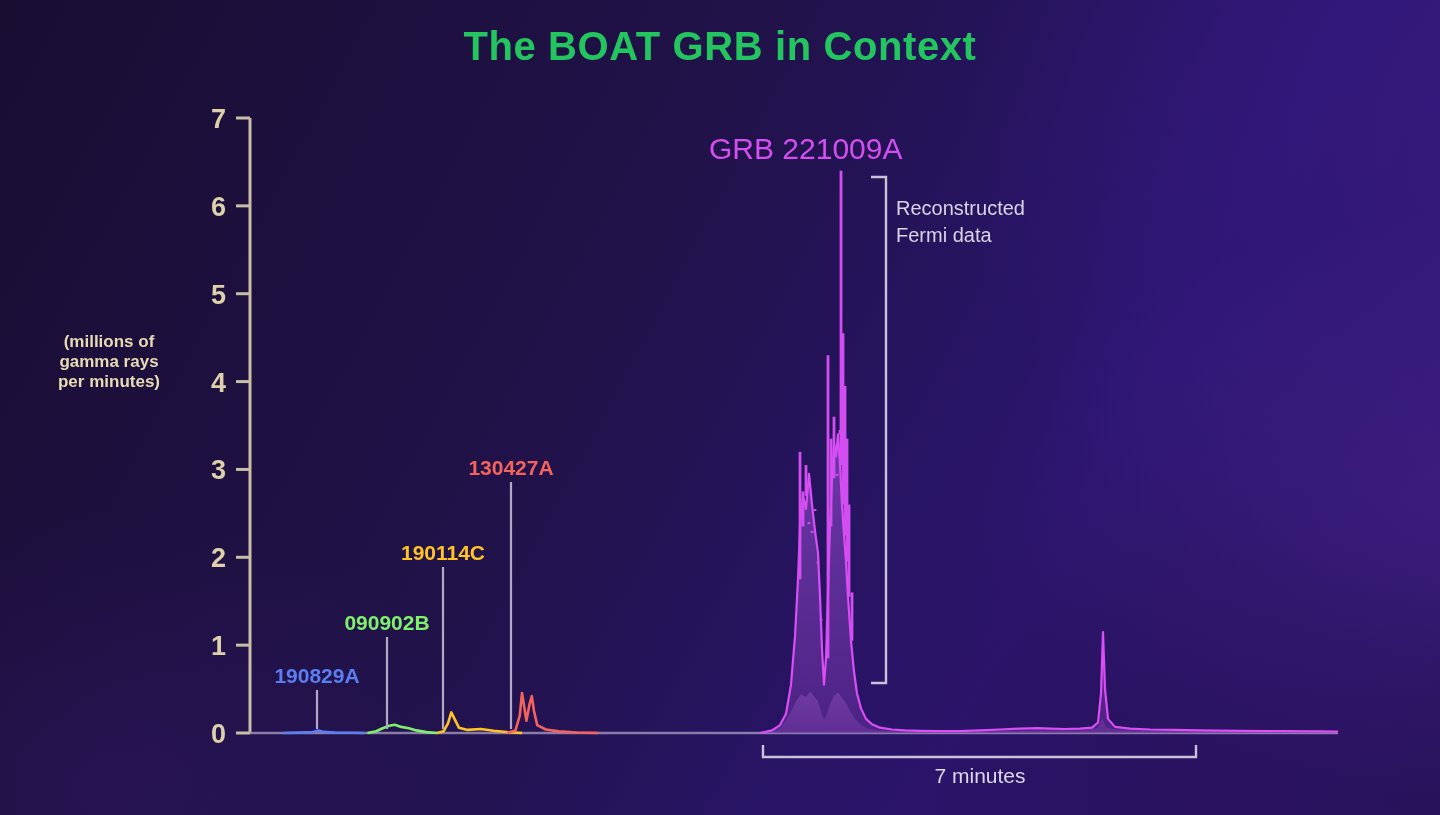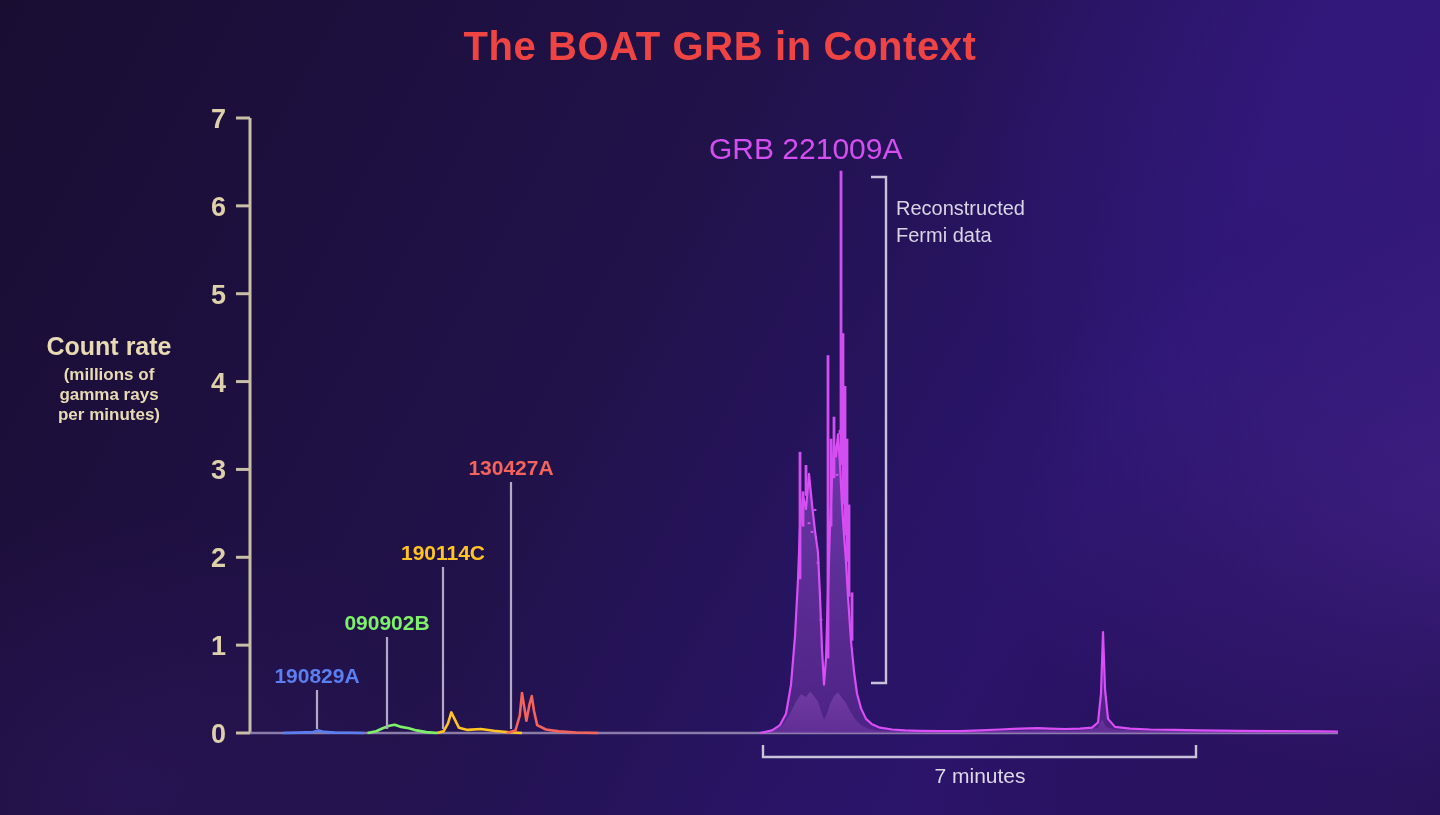--- a/index.html
+++ b/index.html
@@ -19,21 +19,21 @@
   #stage::after{
     content:"";position:absolute;inset:0;
     background:
       radial-gradient(760px 420px at 104% 62%, rgba(96,48,180,.30) 0%, rgba(96,48,180,0) 70%),
       radial-gradient(520px 380px at 8% 96%, rgba(60,26,120,.28) 0%, rgba(60,26,120,0) 72%);
     pointer-events:none;
   }
   .title{
     position:absolute;left:0;right:0;top:24px;text-align:center;
     font-size:40px;font-weight:700;letter-spacing:.6px;
-    color:#ef4444;
+    color:#22c55e;
   }
   .axis-label{
     position:absolute;left:18px;top:332px;width:182px;text-align:center;
     color:#e8dbb4;line-height:1.18;
   }
   .axis-label .main{font-size:25px;font-weight:700;display:block;margin-bottom:3px;}
   .axis-label .sub{font-size:17px;font-weight:700;display:block;}
   svg.plot{position:absolute;left:0;top:0;width:1440px;height:815px;}
   .tick-text{fill:#ddd0ab;font-family:"Liberation Sans",sans-serif;font-size:27px;font-weight:700;text-anchor:end;}
   .grb-label{font-family:"Liberation Sans",sans-serif;font-size:21px;font-weight:700;text-anchor:middle;}
@@ -42,21 +42,20 @@
   .anno-c{font-family:"Liberation Sans",sans-serif;font-size:21px;fill:#dcd8e8;text-anchor:middle;}
 </style>
 </head>
 <body>
 
 <div id="stage"></div>
 
 <div class="title">The BOAT GRB in Context</div>
 
 <div class="axis-label">
-  <span class="main">Count rate</span>
   <span class="sub">(millions of</span>
   <span class="sub">gamma rays</span>
   <span class="sub">per minutes)</span>
 </div>
 
 <svg class="plot" viewBox="0 0 1440 815">
   <defs>
     <linearGradient id="fillGrad" x1="0" y1="0" x2="0" y2="1">
       <stop offset="0%" stop-color="#9a4fd8" stop-opacity=".62"></stop>
       <stop offset="100%" stop-color="#6a2f9e" stop-opacity=".55"></stop>

